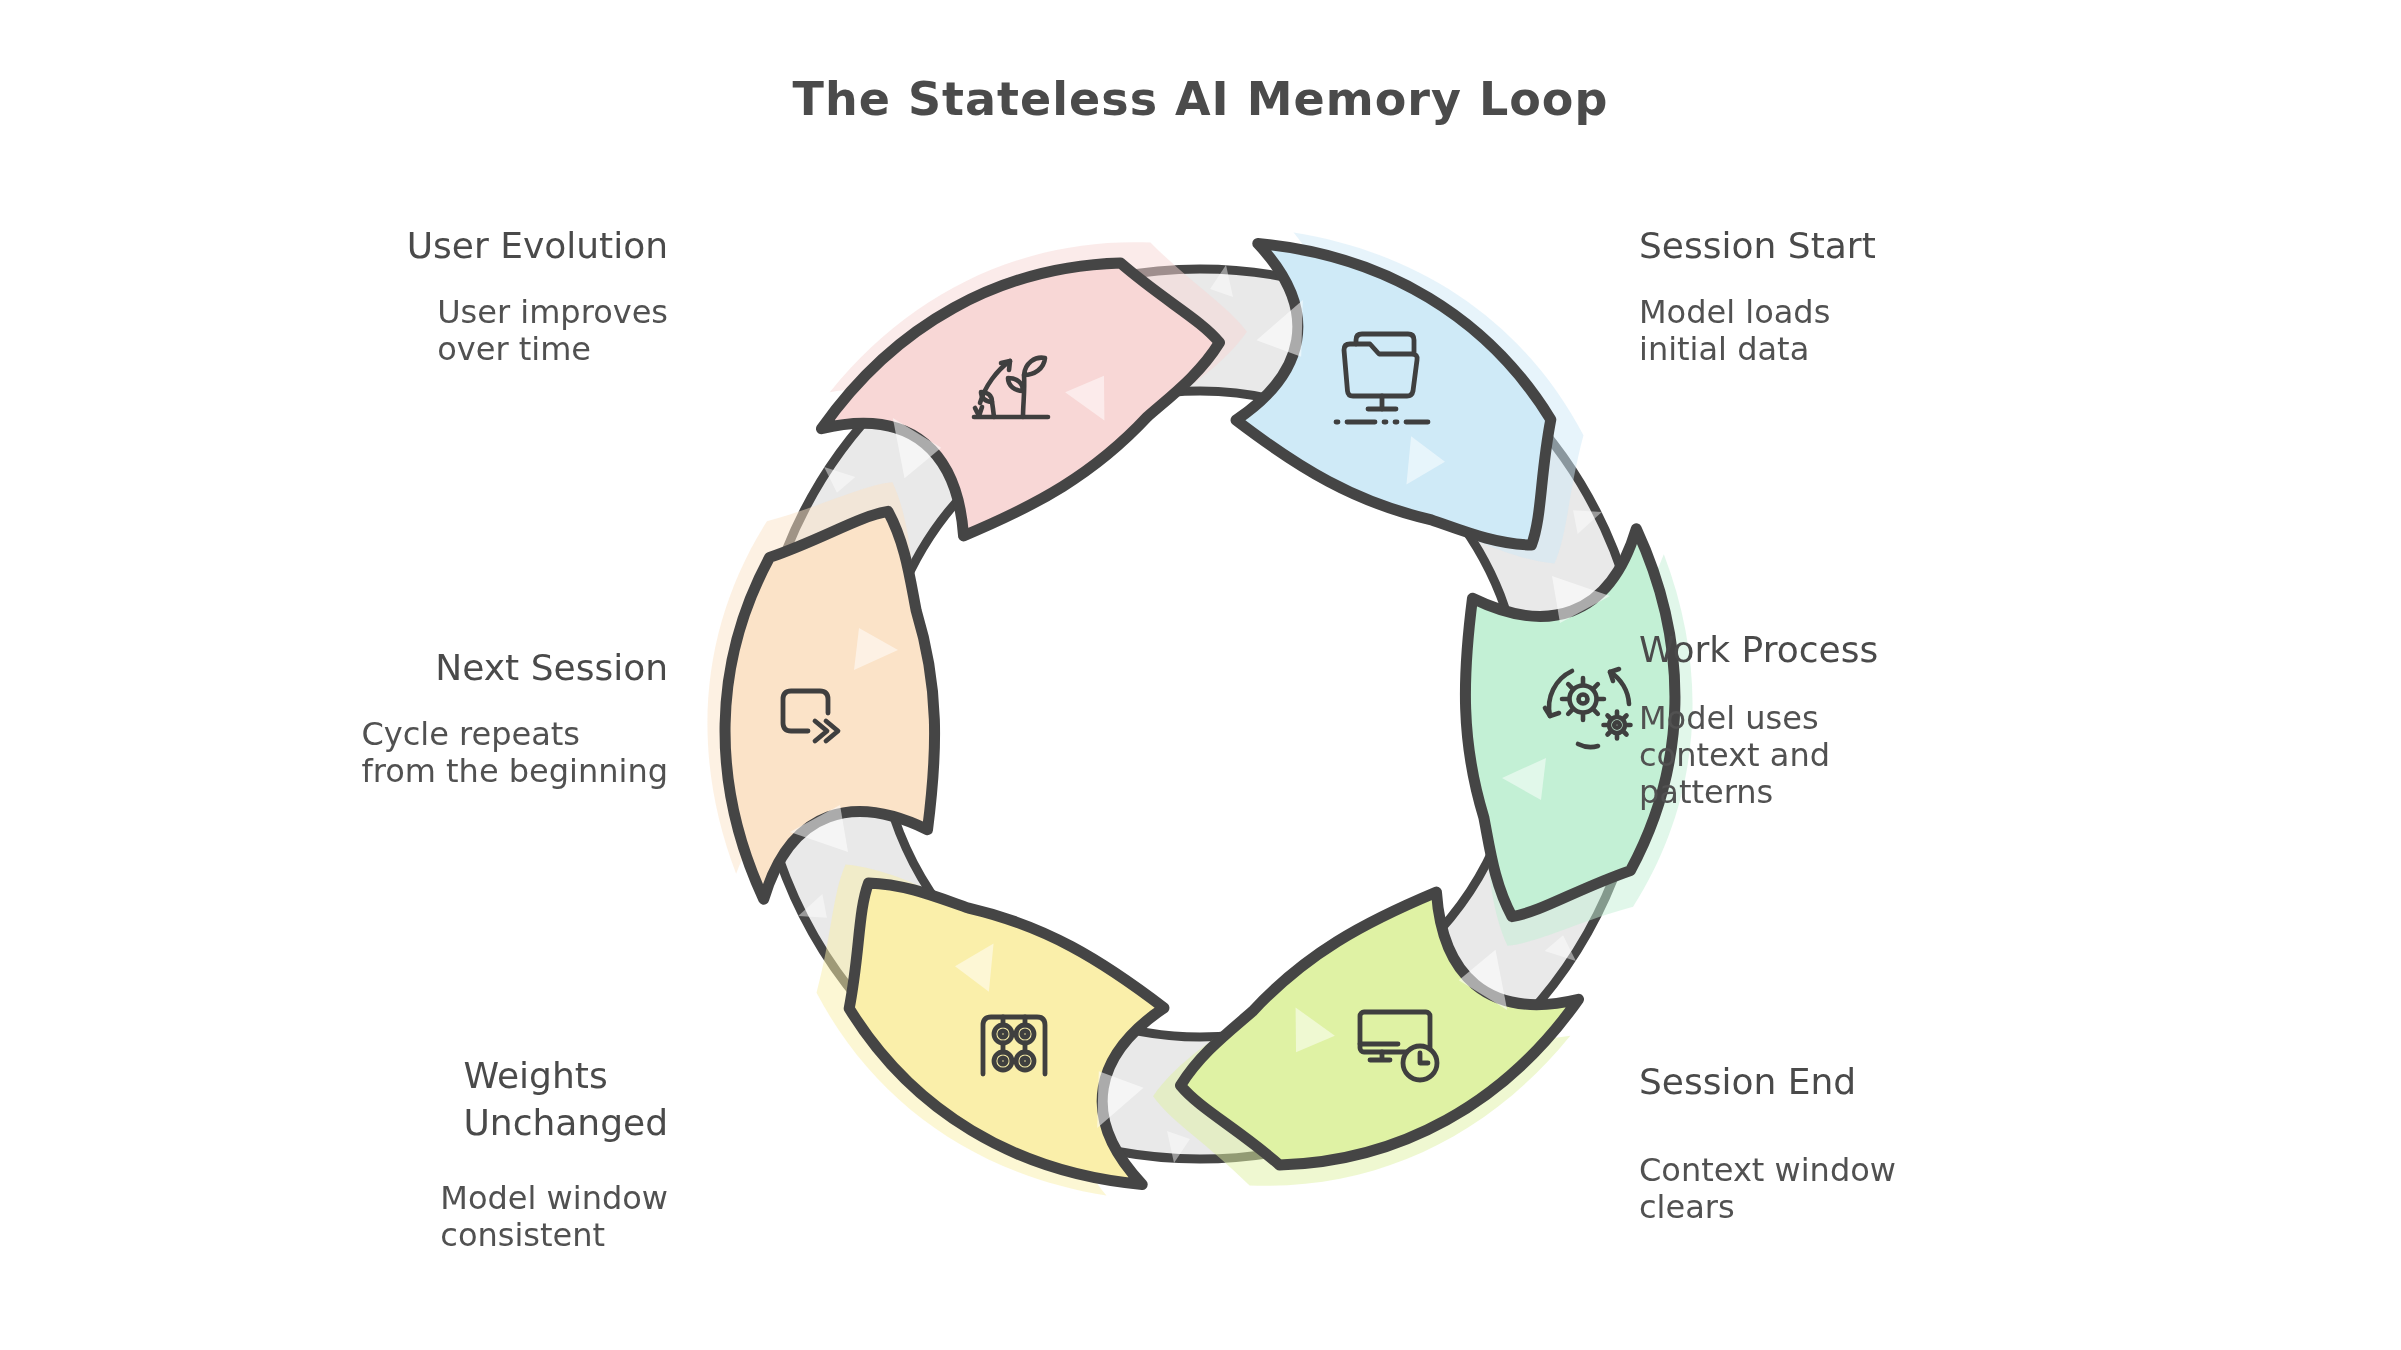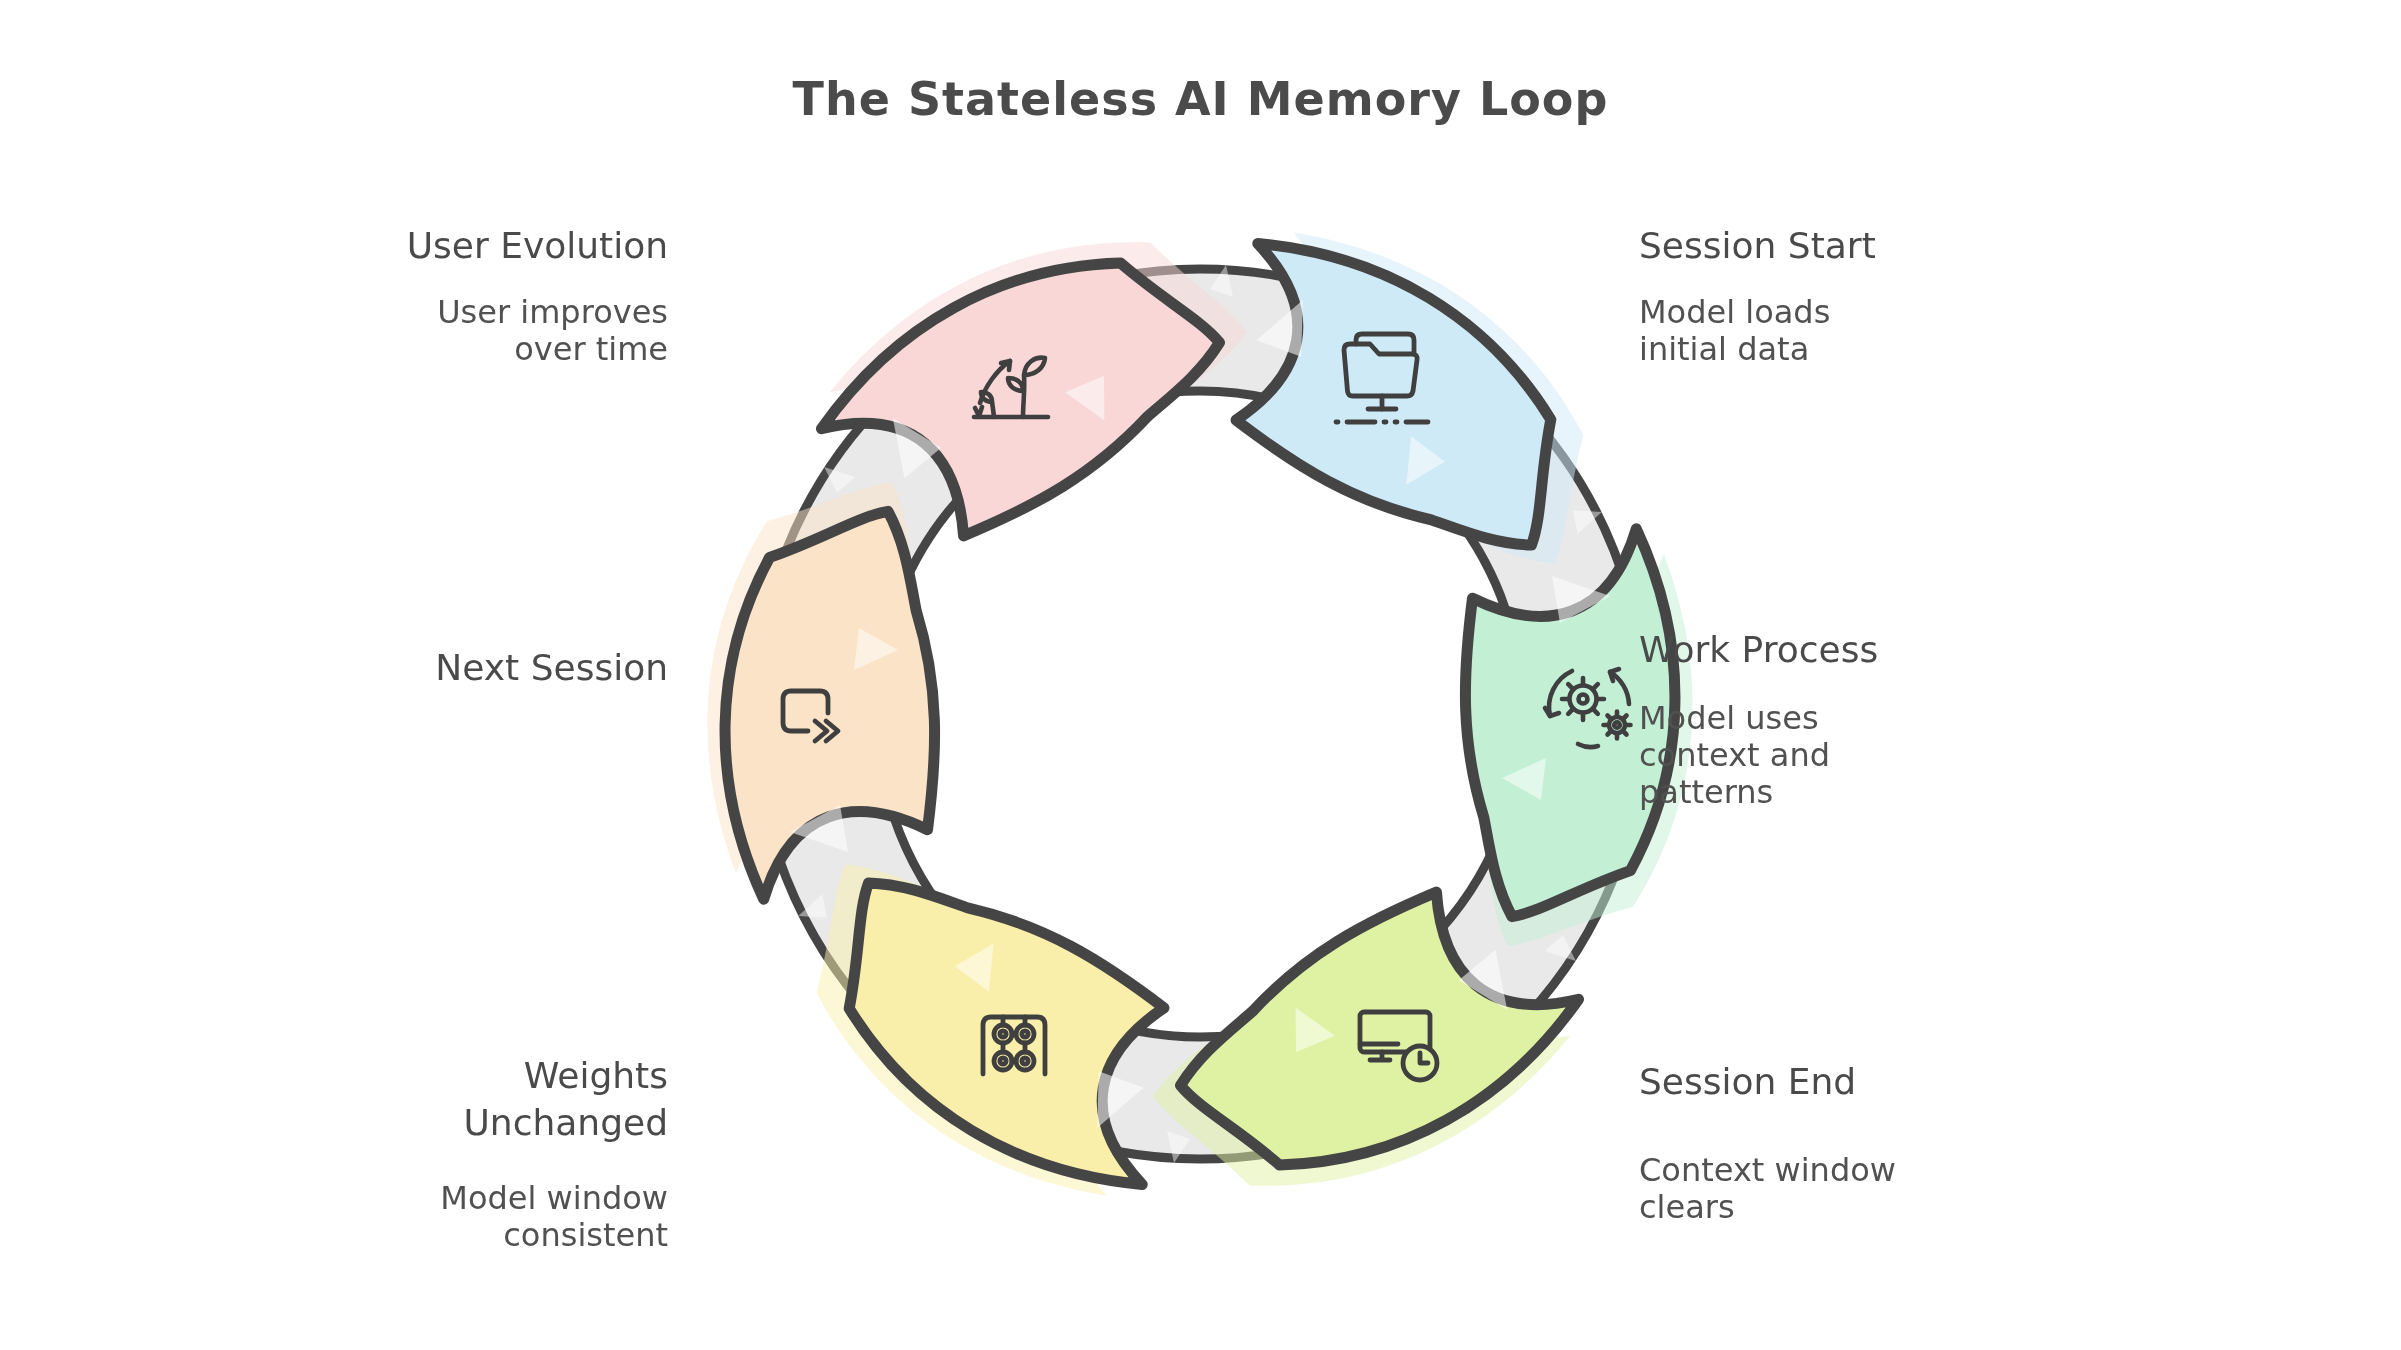--- a/index.html
+++ b/index.html
@@ -18,21 +18,21 @@
     letter-spacing:1px;color:#4b4b4b;
   }
   .stage-title{
     position:absolute;font-size:36px;color:#4a4a4a;
     white-space:pre-line;line-height:47px;
   }
   .stage-desc{
     position:absolute;font-size:32px;color:#515151;
     white-space:pre-line;line-height:37px;
   }
-  .col-left{right:1733px;text-align:right;}
+  .col-left{right:1733px;}
   .col-right{left:1639px;text-align:left;}
   
   .ue-title{top:222px;}   .ue-desc{top:294px;}
   .ns-title{top:644px;}   .ns-desc{top:716px;}
   .wu-title{top:1052px;}  .wu-desc{top:1180px;}
   
   .ss-title{top:222px;}   .ss-desc{top:294px;}
   .wp-title{top:626px;}   .wp-desc{top:700px;}
   .se-title{top:1058px;}  .se-desc{top:1132px;margin-top:20px;}
 </style>
@@ -190,20 +190,22 @@
     </g>
   </svg>
 
   <div class="main-title">The Stateless AI Memory Loop</div>
 
   <div class="stage-title col-left ue-title">User Evolution</div>
   <div class="stage-desc col-left ue-desc">User improves
 over time</div>
 
   <div class="stage-title col-left ns-title">Next Session</div>
+  <div class="stage-desc col-left ns-desc">Cycle repeats
+from the beginning</div>
 
   <div class="stage-title col-left wu-title">Weights
 Unchanged</div>
   <div class="stage-desc col-left wu-desc">Model window
 consistent</div>
 
   <div class="stage-title col-right ss-title">Session Start</div>
   <div class="stage-desc col-right ss-desc">Model loads
 initial data</div>
 

